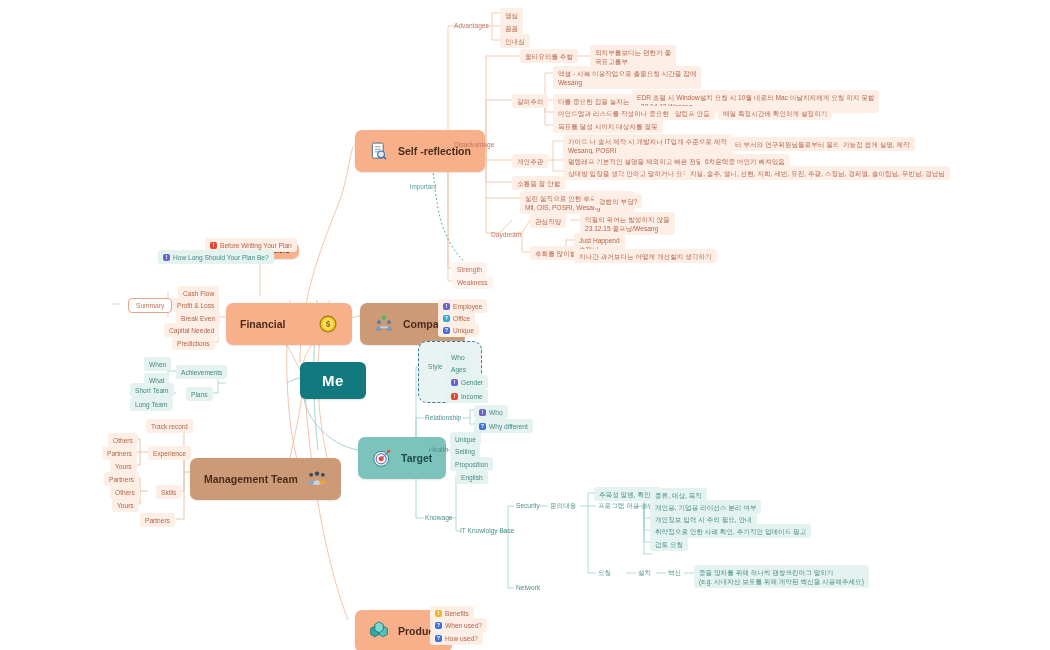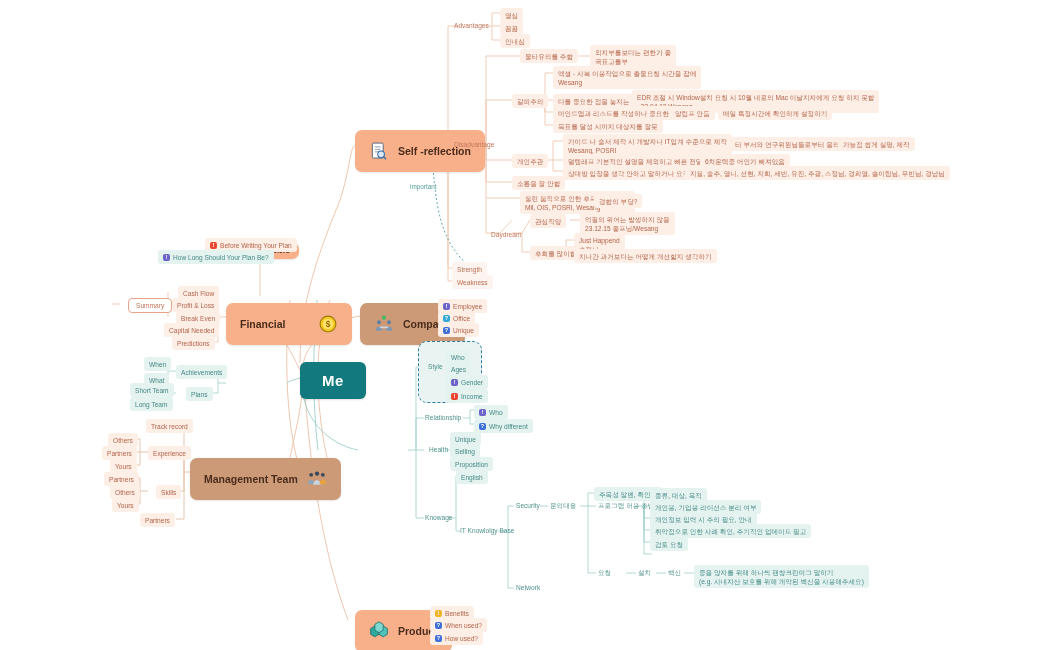--- a/index.html
+++ b/index.html
@@ -350,20 +350,30 @@
   </div>
   <div class="node n-chip o with-bul" style="left:438px; top:311px;">
     <span class="bul cyan q"></span>
     <span>Office</span>
   </div>
   <div class="node n-chip o with-bul" style="left:438px; top:323px;">
     <span class="bul blue q"></span>
     <span>Unique</span>
   </div>
 
+  <div class="node n-main teal" style="left:358px; top:437px;">
+    <svg class="micon" viewBox="0 0 24 24">
+      <circle cx="11" cy="13" r="9" fill="#dceeec" stroke="#3f7f9c" stroke-width="1.2"></circle>
+      <circle cx="11" cy="13" r="6" fill="#fff" stroke="#6d5fa8" stroke-width="1.2"></circle>
+      <circle cx="11" cy="13" r="3" fill="#e8472f"></circle>
+      <line x1="11" y1="13" x2="20" y2="4" stroke="#5d7f9e" stroke-width="1.4"></line>
+      <circle cx="20" cy="4" r="1.8" fill="#e8472f"></circle>
+    </svg>
+    <span class="mlabel">Target</span>
+  </div>
 
   <div class="group-box" style="left:418px; top:341px; width:64px; height:62px;"></div>
   <div class="node n-lbl t" style="left:424px; top:361px;">Style</div>
   <div class="node n-chip t" style="left:446px; top:350px;">Who</div>
   <div class="node n-chip t" style="left:446px; top:362px;">Ages</div>
   <div class="node n-chip t with-bul" style="left:446px; top:375px;">
     <span class="bul violet i"></span>
     <span>Gender</span>
   </div>
   <div class="node n-chip t with-bul" style="left:446px; top:389px;">

